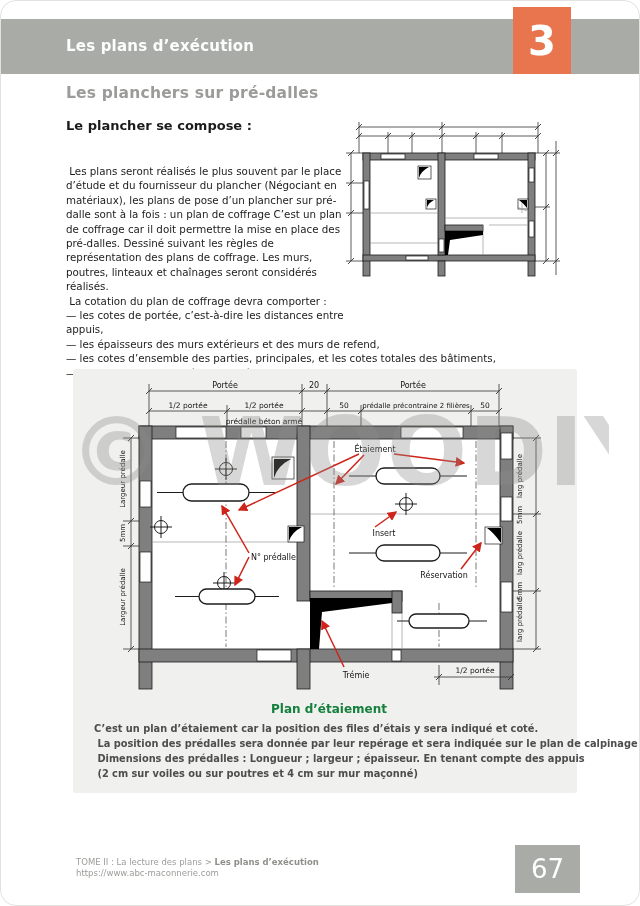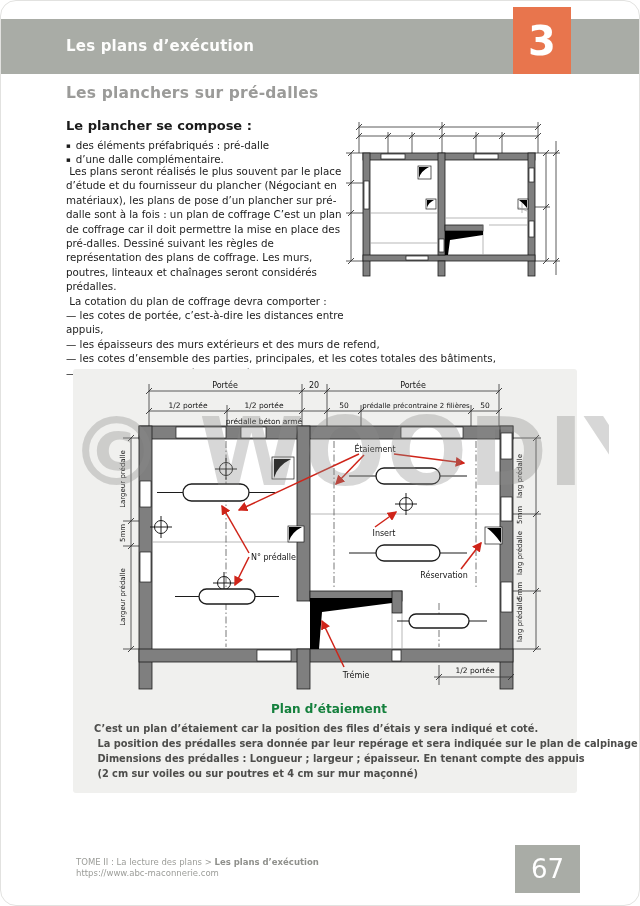--- a/index.html
+++ b/index.html
@@ -63,37 +63,32 @@
 <div class="page">
 
   <div class="header-bar">
     <div class="header-title">Les plans d’exécution</div>
   </div>
   <div class="chapter-badge">3</div>
 
   <h2 class="subtitle">Les planchers sur pré-dalles</h2>
   <div class="lead">Le plancher se compose :</div>
 
-  <div class="bullets">
-
-  <div class="bullet">des éléments préfabriqués : pré-dalle</div>
-      <div class="bullet">d’une dalle complémentaire.</div>
-    </div>
 
   <div class="para">
 
   <div class="para-line"> Les plans seront réalisés le plus souvent par le place</div>
       <div class="para-line">d’étude et du fournisseur du plancher (Négociant en</div>
       <div class="para-line">matériaux), les plans de pose d’un plancher sur pré-</div>
       <div class="para-line">dalle sont à la fois : un plan de coffrage C’est un plan</div>
       <div class="para-line">de coffrage car il doit permettre la mise en place des</div>
       <div class="para-line">pré-dalles. Dessiné suivant les règles de</div>
       <div class="para-line">représentation des plans de coffrage. Les murs,</div>
       <div class="para-line">poutres, linteaux et chaînages seront considérés</div>
-      <div class="para-line">prédalles.</div>
+      <div class="para-line">réalisés.</div>
       <div class="para-line"> La cotation du plan de coffrage devra comporter :</div>
       <div class="para-line">— les cotes de portée, c’est-à-dire les distances entre</div>
       <div class="para-line">appuis,</div>
       <div class="para-line">— les épaisseurs des murs extérieurs et des murs de refend,</div>
       <div class="para-line">— les cotes d’ensemble des parties, principales, et les cotes totales des bâtiments,</div>
       <div class="para-line">— les dimensions des trémies, et réservations avec leur implantation.</div>
     </div>
 
   <svg class="mini-plan" width="220" height="175" viewBox="0 0 220 175">
     <g>

